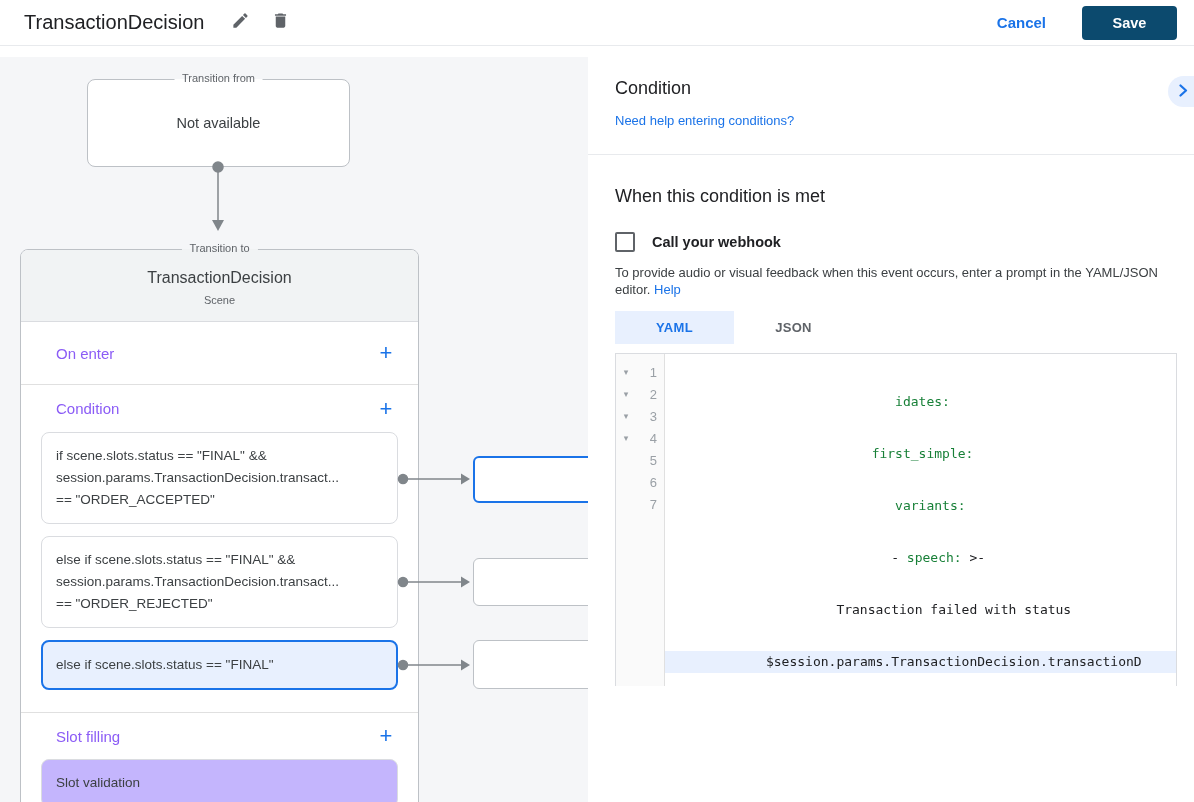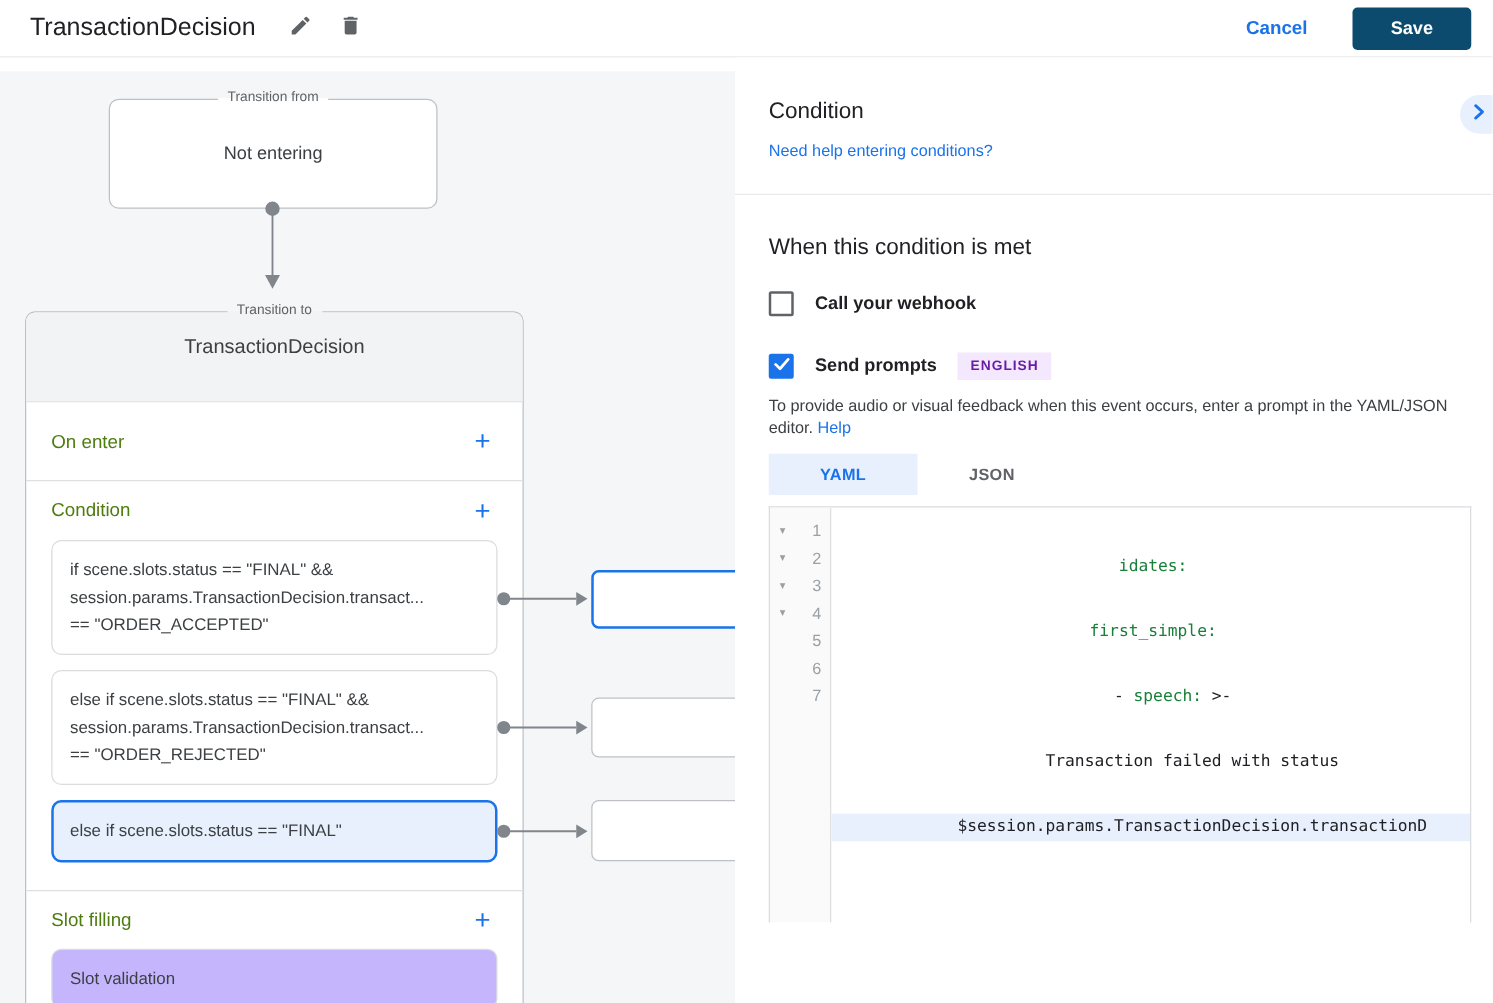--- a/index.html
+++ b/index.html
@@ -41,21 +41,21 @@
   .scene-card .node-legend { background:linear-gradient(to bottom,#f5f6f8 55%,#f1f3f4 45%); }
   .scene-head { height:72px; background:#f1f3f4; border-bottom:1px solid #dadce0;
                 border-radius:7px 7px 0 0; text-align:center; padding-top:19px; }
   .scene-name { font-size:16px; color:#3c4043; }
   .scene-type { font-size:11px; color:#5f6368; margin-top:7px; }
 
   .sect-row { height:63px; display:flex; align-items:center; justify-content:space-between;
               padding:0 20px; }
   .onenter-row { border-bottom:1px solid #e0e0e0; }
   .label-row { height:47px; }
-  .sect-label { font-size:15px; color:#4d7c0f; }
+  .sect-label { font-size:15px; color:#8b5cf6;margin-left:15px; }
   .plus-btn { width:24px; height:24px; color:#1a73e8; font-size:22px; font-weight:300;
               display:flex; align-items:center; justify-content:center; cursor:pointer; }
 
   .cond-card { margin:0 20px 12px 20px; background:#fff; border:1px solid #dadce0;
                border-radius:8px; padding:12px 14px; font-size:13.5px; color:#3c4043;
                line-height:22px; cursor:pointer; }
   .cond-card span { display:block; }
   .cond-card.selected { background:#e8f0fe; border:2px solid #1a73e8; padding:12px 13px; }
 
   .slotfill-row { border-top:1px solid #e0e0e0; margin-top:22px; height:47px; }
@@ -138,27 +138,28 @@
   </div>
   <div class="topbar-spacer"></div>
   <div class="cancel-btn">Cancel</div>
   <button class="save-btn">Save</button>
 </div>
 
 <div class="diagram">
 
   <div class="from-box">
     <span class="node-legend">Transition from</span>
-    <div class="node-body">Not entering</div>
+    <div class="node-body">Not available</div>
   </div>
 
   <div class="scene-card">
     <span class="node-legend">Transition to</span>
     <div class="scene-head">
       <div class="scene-name">TransactionDecision</div>
+      <div class="scene-type">Scene</div>
     </div>
 
     <div class="sect-row onenter-row">
       <span class="sect-label">On enter</span>
       <span class="plus-btn">+</span>
     </div>
 
     <div class="sect-row label-row">
       <span class="sect-label">Condition</span>
       <span class="plus-btn">+</span>
@@ -229,31 +230,20 @@
 
   <div class="panel-divider"></div>
 
   <div class="when-heading">When this condition is met</div>
 
   <div class="cb-row">
     <div class="checkbox"></div>
     <span class="cb-label">Call your webhook</span>
   </div>
 
-  <div class="cb-row cb-row2">
-    <div class="checkbox checked">
-      <span>
-        <svg width="13" height="11" viewBox="0 0 13 11" fill="none">
-            <path d="M1.5 5.5 L5 9 L11.5 1.5" stroke="#ffffff" stroke-width="2.2" stroke-linecap="round" stroke-linejoin="round"></path>
-          </svg>
-      </span>
-    </div>
-    <span class="cb-label">Send prompts</span>
-    <span class="lang-badge">ENGLISH</span>
-  </div>
 
   <div class="feedback">
     <span>To provide audio or visual feedback when this event occurs, enter a prompt in the YAML/JSON editor.</span>
     <a>Help</a>
   </div>
 
   <div class="tabs">
     <div class="tab active">YAML</div>
     <div class="tab">JSON</div>
   </div>
@@ -285,19 +275,20 @@
           <span class="lnum">6</span>
         </div>
       <div class="g-row">
           <span class="fold"></span>
           <span class="lnum">7</span>
         </div>
     </div>
     <div class="code">
       <div class="c-line"><span></span><span class="key">idates:</span><span></span></div>
       <div class="c-line"><span></span><span class="key">first_simple:</span><span></span></div>
+      <div class="c-line"><span>  </span><span class="key">variants:</span><span></span></div>
       <div class="c-line"><span>    - </span><span class="key">speech:</span><span> &gt;-</span></div>
       <div class="c-line"><span>        Transaction failed with status</span><span class="key"></span><span></span></div>
       <div class="c-line hl"><span>        $session.params.TransactionDecision.transactionD</span><span class="key"></span><span></span></div>
       
     </div>
   </div>
 </div>
 
 </body></html>

